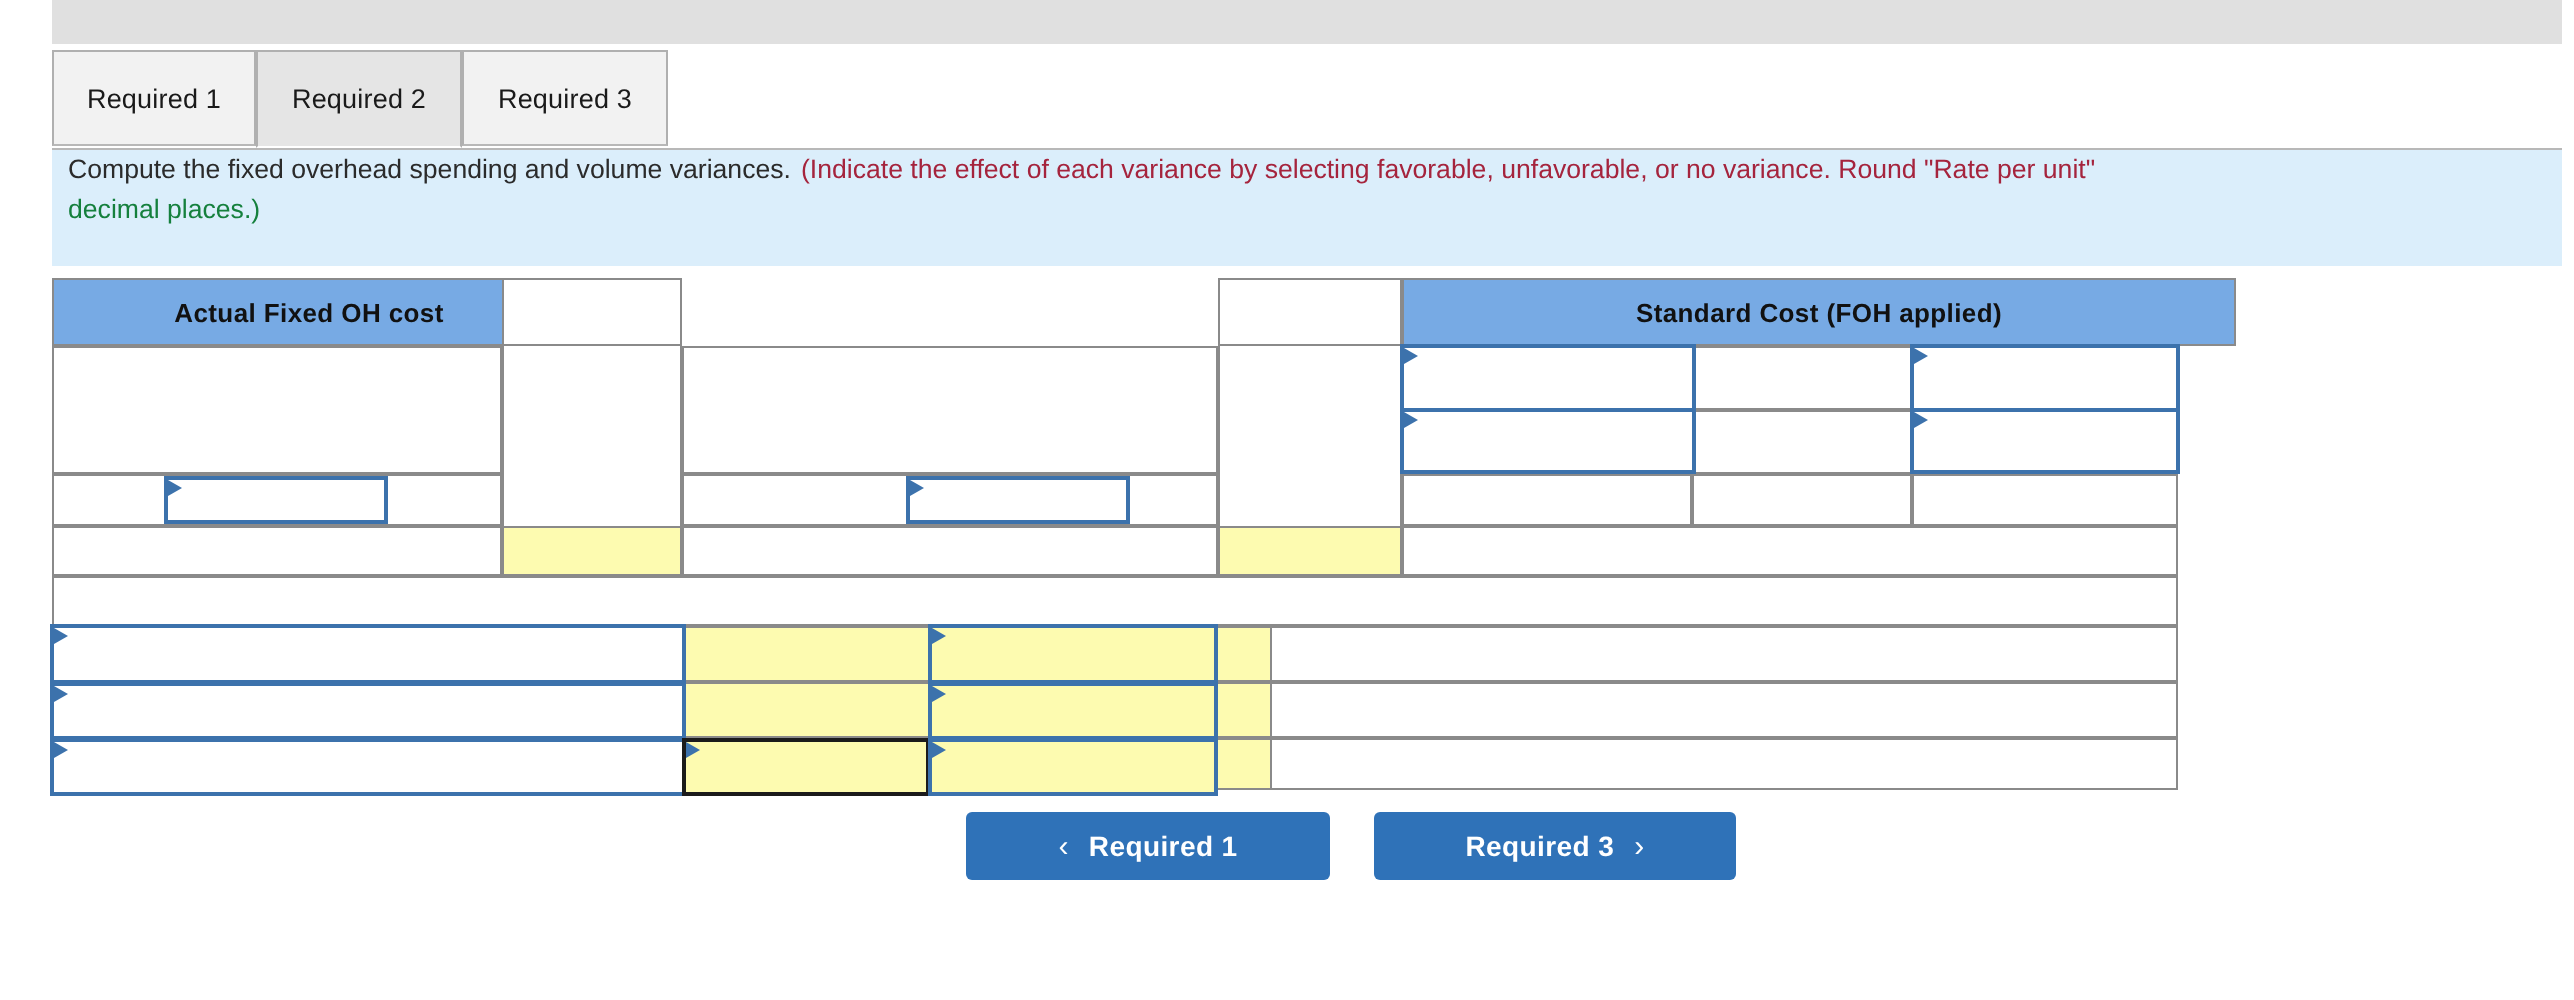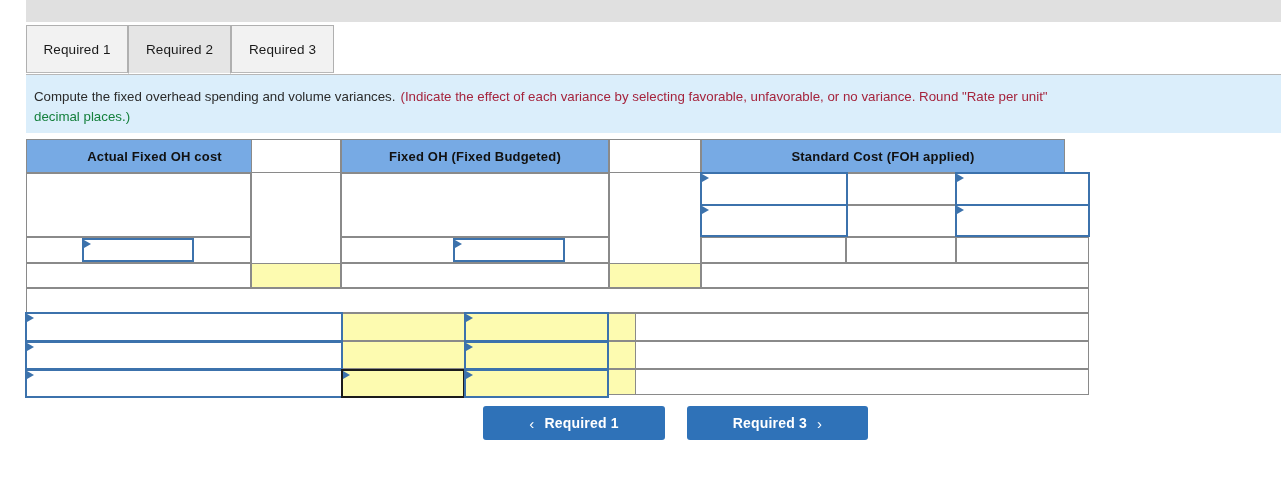--- a/index.html
+++ b/index.html
@@ -70,21 +70,21 @@
 
   
   #instruction-panel {
     position: absolute;
     left: 26px;
     top: 75px;
     width: 1255px;
     height: 58px;
     background: #dbeefb;
     box-sizing: border-box;
-    padding: 12px 0 0 8px;
+    padding: 0 0 0 8px;
     overflow: hidden;
   }
   #instruction-text {
     font-size: 13.3px;
     line-height: 20px;
     color: #2b2b2b;
     white-space: nowrap;
   }
   #instruction-text .note {
     color: #a5243d;
@@ -192,25 +192,22 @@
   <div id="instruction-text"><span>Compute the fixed overhead spending and volume variances.</span><span class="note" style="margin-left:5px;">(Indicate the effect of each variance by selecting favorable, unfavorable, or no variance. Round "Rate per unit"</span></div>
   <div id="instruction-line2">decimal places.)</div>
 </div>
 
 <div id="worksheet">
 
   <div class="cell hdr" style="left:0px;top:0px;width:257px;height:34px;">
     <span>Actual Fixed OH cost</span>
   </div>
   <div class="cell" style="left:225px;top:0px;width:90px;height:34px;"></div>
-  <div class="cell hdr" style="left:315px;top:0px;width:268px;height:34px;">
-    <span>Fixed OH (Fixed Budgeted)</span>
-  </div>
   <div class="cell" style="left:583px;top:0px;width:92px;height:34px;"></div>
-  <div class="cell hdr" style="left:675px;top:0px;width:364px;height:34px;">
+  <div class="cell hdr" style="left:675px;top:0px;width:417px;height:34px;">
     <span>Standard Cost (FOH applied)</span>
   </div>
 
   <div class="cell" style="left:0px;top:34px;width:225px;height:64px;"></div>
   <div class="cell nb-top nb-bot" style="left:225px;top:34px;width:90px;height:64px;"></div>
   <div class="cell" style="left:315px;top:34px;width:268px;height:64px;"></div>
   <div class="cell nb-top nb-bot" style="left:583px;top:34px;width:92px;height:64px;"></div>
 
   <div class="cell" style="left:675px;top:34px;width:145px;height:32px;"></div>
   <div class="cell" style="left:820px;top:34px;width:110px;height:32px;"></div>

